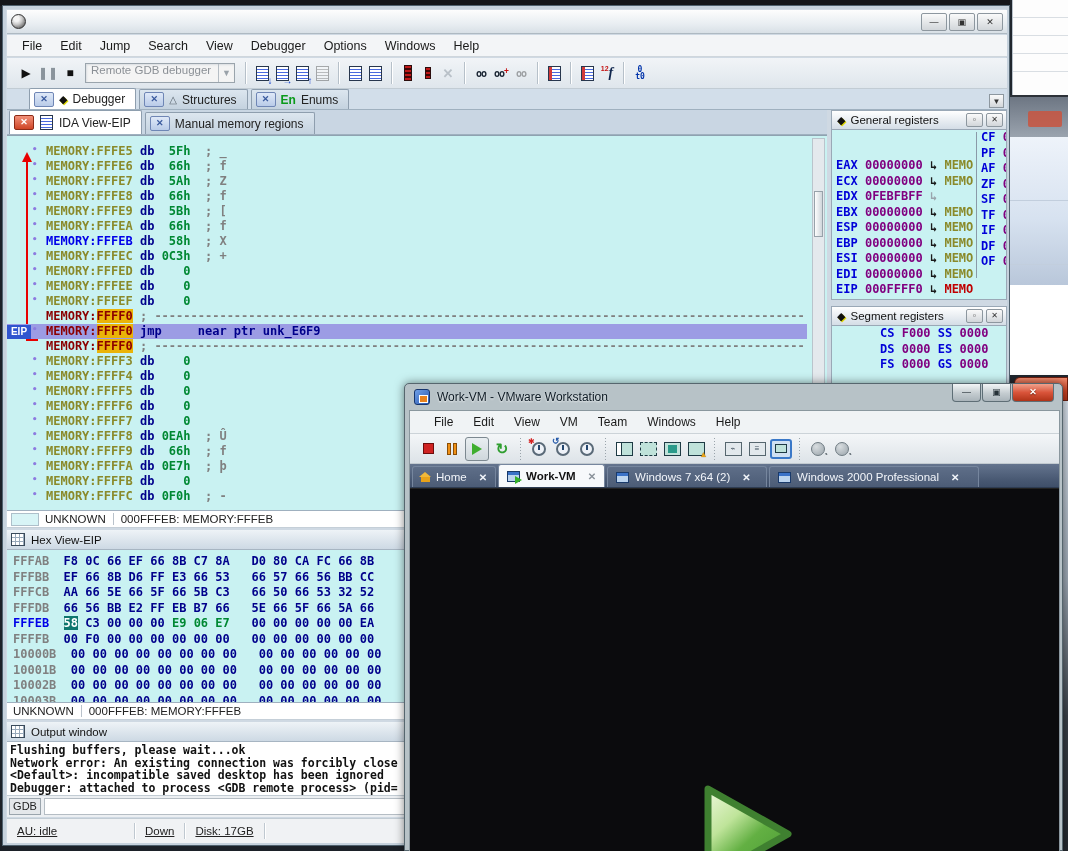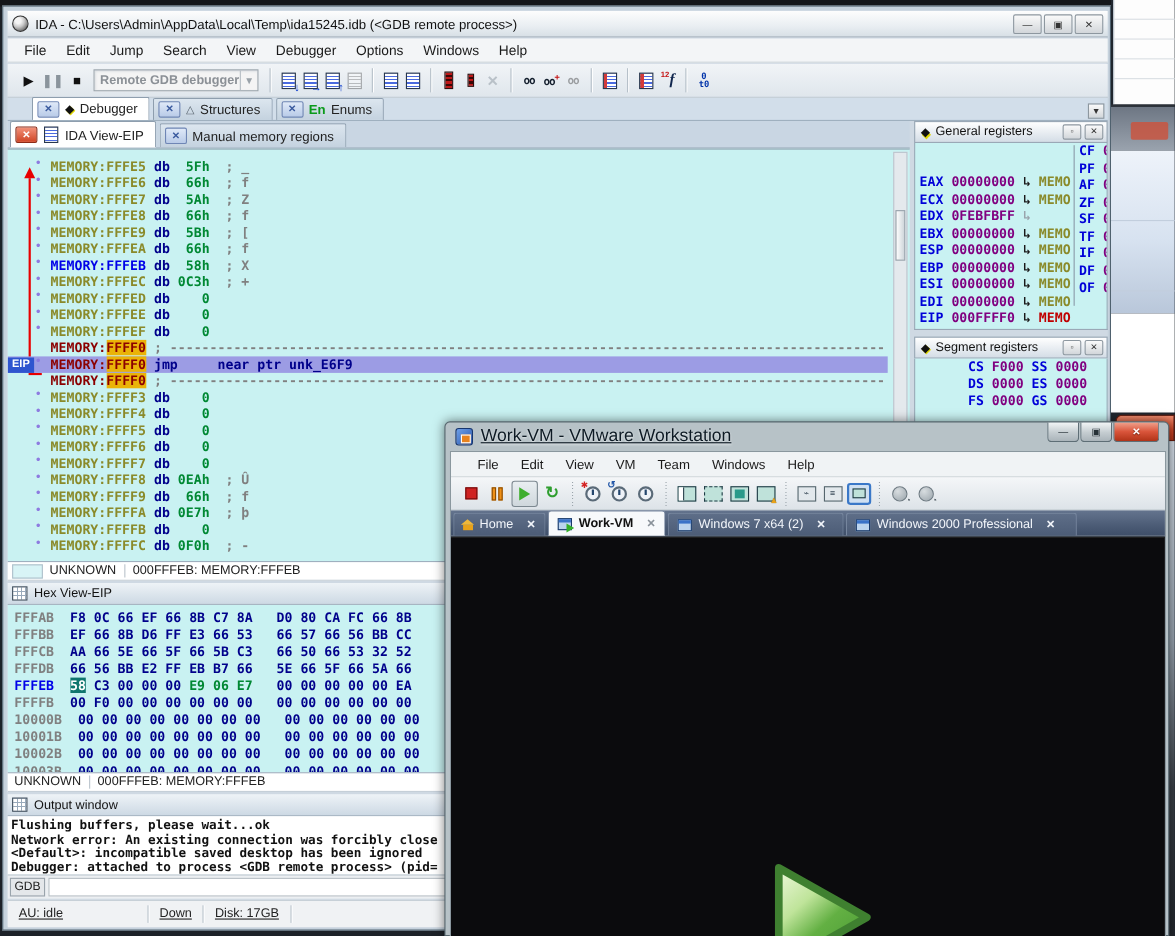--- a/index.html
+++ b/index.html
@@ -28,21 +28,21 @@
   .ida-title { font-size:12px; color:#111; white-space:nowrap; }
   .winbtns { position:absolute; right:4px; top:3px; display:flex; gap:2px; }
   .wbtn { width:26px; height:18px; background:linear-gradient(180deg,#fafafa,#d2d6da); border:1px solid #8d979f; font-size:9px; color:#333; text-align:center; line-height:16px; border-radius:2px; }
 
   .ida-menubar { position:absolute; left:0; top:25px; width:1000px; height:22px; background:#f3f5f7; border-bottom:1px solid #cfd6dc; display:flex; align-items:center; padding-left:6px; }
   .ida-menubar span { font-size:12.5px; color:#1a1a1a; padding:2px 9px; }
 
   .ida-toolbar { position:absolute; left:0; top:48px; width:1000px; height:31px; background:linear-gradient(180deg,#f1f4f7,#dfe6ec); border-bottom:1px solid #c2ccd4; display:flex; align-items:center; padding-left:8px; }
   .tsep { width:1px; height:22px; background:#b6c0c9; margin:0 6px; box-shadow:1px 0 0 #fff; }
   .tbtn { width:22px; height:22px; display:flex; align-items:center; justify-content:center; font-size:12px; color:#111; }
-  .combo { width:150px; height:20px; background:#f4f4f4; border:1px solid #9aa4ac; box-shadow:inset 1px 1px 2px #d9dde1; display:flex; align-items:center; margin:0 4px;font-weight:bold; }
+  .combo { width:150px; height:20px; background:#f4f4f4; border:1px solid #9aa4ac; box-shadow:inset 1px 1px 2px #d9dde1; display:flex; margin:0 4px; }
   .combo .ct { flex:1; font-size:11.5px; color:#8b9096; padding-left:5px; white-space:nowrap; overflow:hidden; }
   .combo .ca { width:16px; height:18px; border-left:1px solid #b5bdc4; color:#9aa2a9; font-size:9px; text-align:center; line-height:18px; }
   .ico { position:relative; width:20px; height:22px; display:flex; align-items:center; justify-content:center; }
   .i-doc { position:relative; width:13px; height:15px; border:1px solid #27364d; background:repeating-linear-gradient(180deg,#ffffff 0 2px,#4a6adf 2px 3px); }
   .i-doc::after { position:absolute; font-size:10px; font-weight:bold; color:#0033cc; right:-5px; bottom:-6px; }
   .a-into::after { content:"↓"; }
   .a-over::after { content:"↷"; content:"→"; }
   .a-ret::after  { content:"↑"; }
   .dim { opacity:.38; filter:grayscale(1); }
   .i-bp { width:8px; height:16px; border:1px solid #2b0d0d; background:repeating-linear-gradient(180deg,#c01818 0 2px,#3d0707 2px 4px); }
@@ -121,21 +121,21 @@
   .gdbinput { flex:1; height:17px; margin:0 3px; background:#fff; border:1px solid #b5bdc4; font:12px "DejaVu Sans Mono",monospace; padding:0 3px; }
 
   .statusbar { position:absolute; left:0; top:808px; width:1000px; height:25px; background:#f0f2f4; border-top:1px solid #c2ccd4; display:flex; align-items:center; font-size:11.5px; color:#222; }
   .sseg { padding:0 10px; height:16px; line-height:16px; border-right:1px solid #bfc8d0; box-shadow:1px 0 0 #fff;text-decoration:underline; }
 
   
   #vm-window { position:absolute; left:404px; top:383px; width:659px; height:468px; background:#b7c2c7; border:1px solid #56666e; border-radius:5px 5px 0 0; box-shadow:0 0 10px rgba(0,0,0,.5); }
   .vm-titlebar { position:absolute; left:0; top:0; width:100%; height:26px; display:flex; align-items:center; }
   .vm-icon { width:16px; height:16px; margin:0 7px 0 9px; border-radius:3px; background:linear-gradient(135deg,#6fa0e8,#2a58b0); border:1px solid #16356e; position:relative; }
   .vm-icon::after { content:""; position:absolute; left:4px; top:5px; width:7px; height:6px; background:#e8821e; border:1px solid #fff; }
-  .vm-title { font-size:16px; color:#0d1a24; text-shadow:0 1px 2px rgba(255,255,255,.8);text-decoration:underline; }
+  .vm-title { font-size:12px; color:#0d1a24; text-shadow:0 1px 2px rgba(255,255,255,.8); }
   .vm-btns { position:absolute; right:8px; top:0; display:flex; }
   .vmb { width:29px; height:18px; background:linear-gradient(180deg,#f2f5f6,#c4ccd0 55%,#aab4ba); border:1px solid #5e6e76; border-top:none; border-radius:0 0 4px 4px; color:#273238; font-size:9px; text-align:center; line-height:16px; margin-left:1px; }
   .vmb.close { width:42px; background:linear-gradient(180deg,#f0a18c,#d9543a 50%,#b03318); color:#fff; font-weight:bold; text-shadow:0 1px 1px #6e1d0c; }
   .vm-body { position:absolute; left:4px; top:26px; width:651px; height:442px; background:#e8ecef; border:1px solid #8a979e; }
   .vm-menubar { height:23px; background:#f0f3f5; border-bottom:1px solid #ccd3d8; display:flex; align-items:center; padding-left:14px; }
   .vm-menubar span { font-size:12px; color:#1a1a1a; padding:2px 10px; }
   .vm-toolbar { height:30px; background:linear-gradient(180deg,#f4f6f8,#dde3e8); border-bottom:1px solid #c2cad0; display:flex; align-items:center; padding-left:6px; }
   .vsep { width:3px; height:22px; margin:0 5px; background-image:repeating-linear-gradient(180deg,#9aa4ab 0 1px,rgba(0,0,0,0) 1px 3px); background-size:1px 100%; background-repeat:no-repeat; background-position:center; }
   .vt { width:24px; height:24px; display:flex; align-items:center; justify-content:center; position:relative; }
   .v-stop { width:11px; height:11px; background:#cf2222; border:1px solid #6e0c0c; }
@@ -193,21 +193,20 @@
     <div class="bgr-white"></div>
     <div class="bgr-close">x</div>
     <div class="bgr-low"></div>
   </div>
 
   <div id="ida-window">
     <div class="ida-inner">
 
       <div class="ida-titlebar">
         <div class="ida-appicon"></div>
-        <span class="ida-title">IDA - C:\Users\Admin\AppData\Local\Temp\ida15245.idb (&lt;GDB remote process&gt;)</span>
         <div class="winbtns">
           <div class="wbtn">—</div>
           <div class="wbtn">▣</div>
           <div class="wbtn">✕</div>
         </div>
       </div>
 
       <div class="ida-menubar" id="ida-menu">
           <span>File</span>
           <span>Edit</span>

